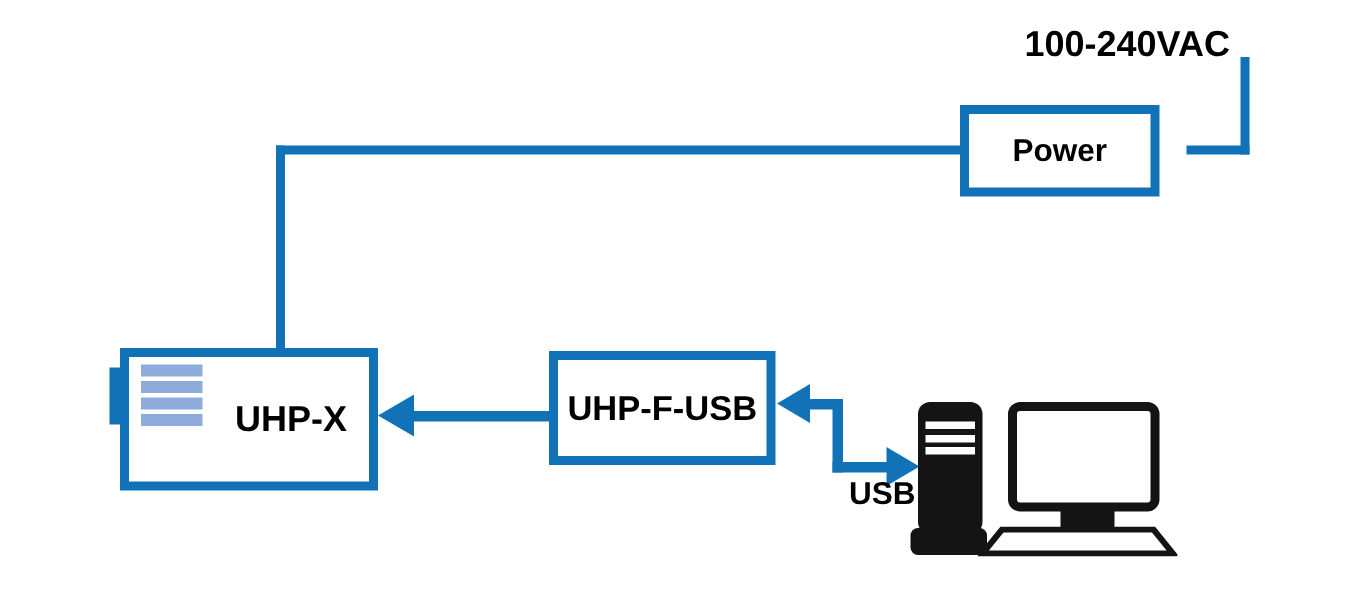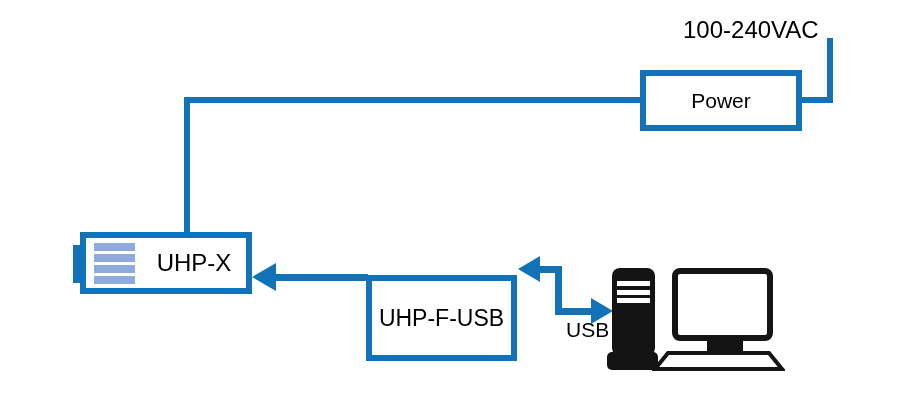--- a/index.html
+++ b/index.html
@@ -6,46 +6,46 @@
     margin: 0;
     padding: 0;
     background: #ffffff;
   }
   .diagram {
     position: relative;
     width: 900px;
     height: 400px;
     background: var(--bg, #ffffff);
     font-family: "Liberation Sans", sans-serif;
-    font-weight: normal;
+    font-weight: bold;
     color: var(--text, #000000);
     overflow: hidden;
   }
   .abs { position: absolute; box-sizing: border-box; }
 
   
   .seg { position: absolute; background: var(--blue, #1272B8); }
 
   
   .box {
     position: absolute;
     box-sizing: border-box;
     border: 6px solid var(--blue, #1272B8);
     background: #ffffff;
     display: flex;
     align-items: center;
     justify-content: center;
     text-align: center;
   }
-  .box-power   { left: 640px; top: 70px;  width: 162px; height: 61px;
+  .box-power   { left: 640px; top: 70px;  width: 133px; height: 61px;
                  flex-direction: column; font-size: 21px; line-height: 25px; }
-  .box-uhpx    { left: 80px;  top: 232px; width: 172px; height: 62px;
+  .box-uhpx    { left: 80px;  top: 232px; width: 172px; height: 95px;
                  font-size: 24px; padding-left: 56px; }
-  .box-uhpfusb { left: 366px; top: 234px; width: 151px; height: 86px;
-                 font-size: 23px; margin-top: 41px; }
+  .box-uhpfusb { left: 366px; top: 234px; width: 151px; height: 76px;
+                 font-size: 23px; }
 
   .ac-label  { left: 683px; top: 16px;  font-size: 24px; }
   .usb-label { left: 556px; top: 318px; font-size: 21px; margin-left: 10px; }
 
   
   .port-tab { left: 73px; top: 245px; width: 9px; height: 38px;
               background: var(--blue, #1272B8); }
   .vent { left: 94px; width: 41px; height: 8px;
           background: var(--lightblue, #8FAADC); }
 

